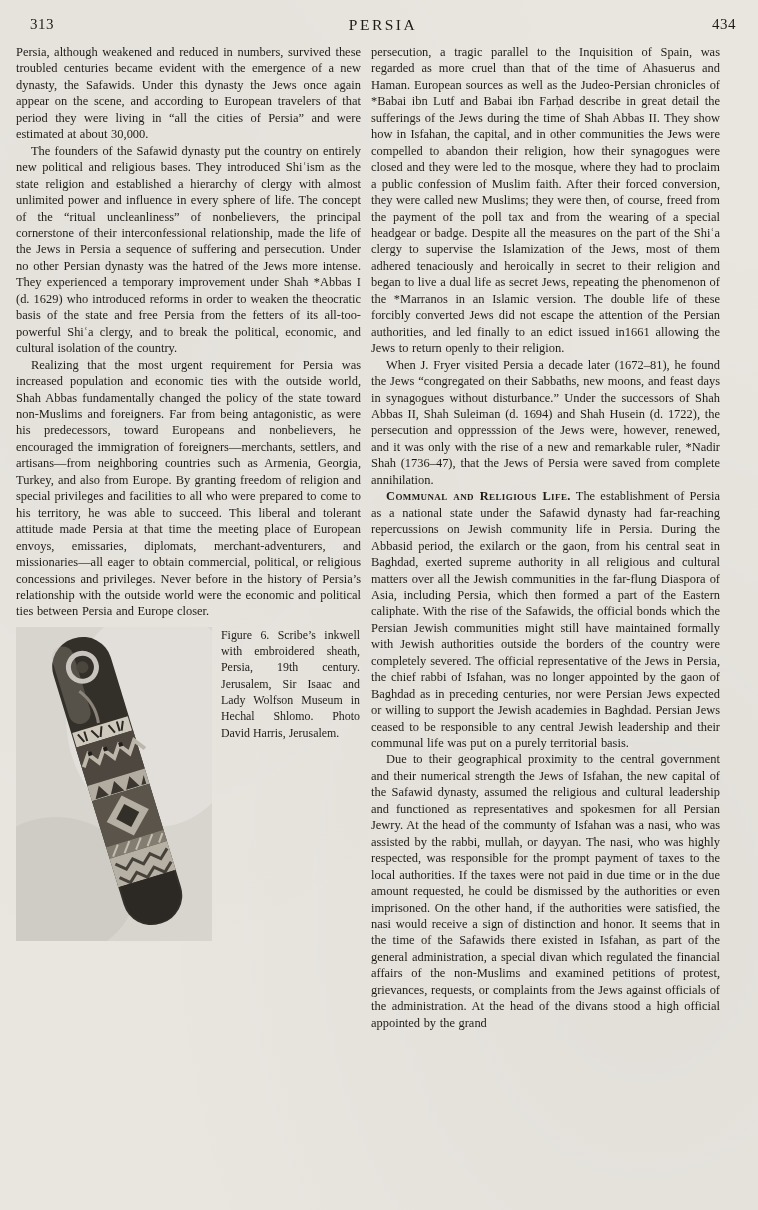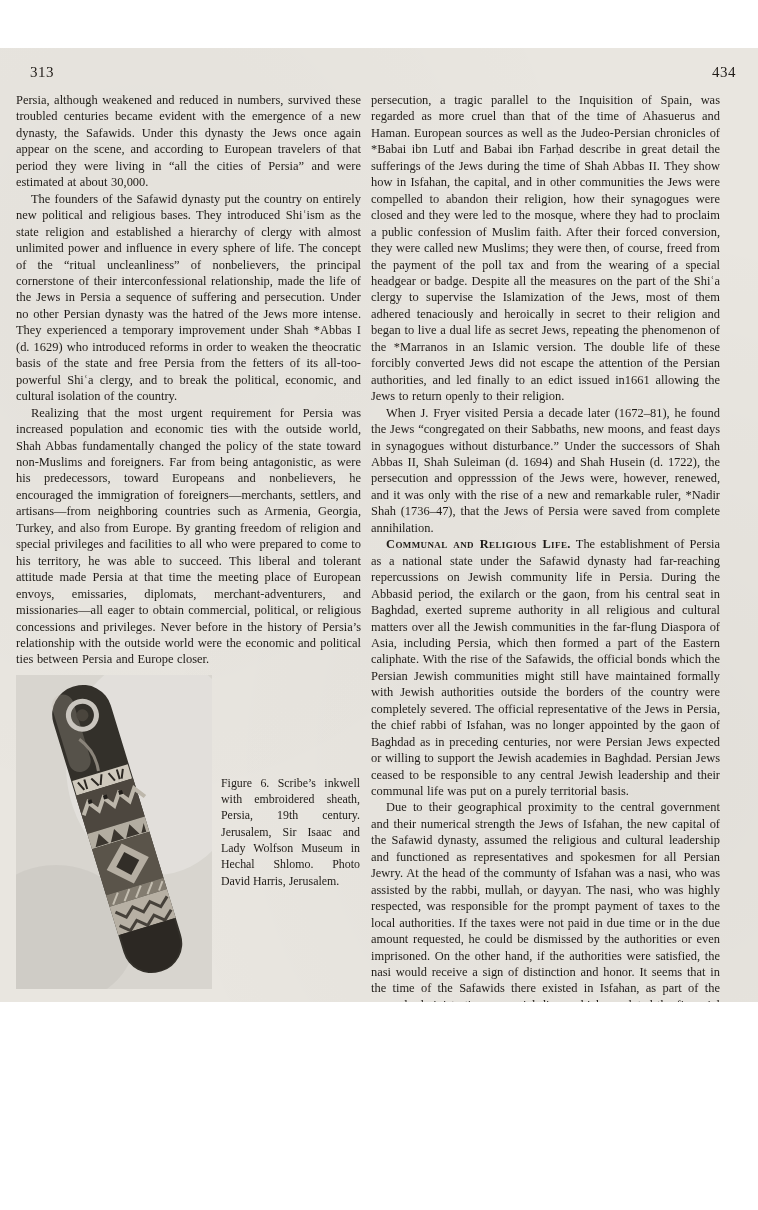--- a/index.html
+++ b/index.html
@@ -1,27 +1,26 @@
 <!DOCTYPE html>
 <html><head>
 <meta charset="utf-8">
 <style>
   html, body { margin: 0; padding: 0; }
   .page {
     position: relative;
     width: 758px;
-    height: 954px;
+    height: 1210px;
     overflow: hidden;
     background:
       radial-gradient(ellipse at 18% 25%, rgba(0,0,0,0.025), transparent 55%),
       radial-gradient(ellipse at 85% 75%, rgba(0,0,0,0.03), transparent 55%),
       #e9e6e0;
     font-family: "Liberation Serif", "DejaVu Serif", serif;
     color: #1f1b17;
-    margin-top: 48px;
   }
   .header {
     position: absolute;
     top: 16px; left: 30px; right: 22px;
     height: 22px;
     font-size: 15px;
   }
   .pagenum-left  { position: absolute; left: 0; top: 0; letter-spacing: 0.5px; }
   .pagenum-right { position: absolute; right: 0; top: 0; letter-spacing: 0.5px; }
   .running-title {
@@ -45,21 +44,21 @@
   }
   .indent { text-indent: 15px; }
   .section-heading {
     font-variant: small-caps;
     letter-spacing: 0.4px;
     margin-right: 5px;
     font-weight: bold;
   }
   .figure-row {
     display: flex;
-    align-items: center;
+    align-items: flex-start;
     margin: 7px 0 6px 0;
   }
   .figure-photo {
     flex: 0 0 auto;
     display: block;
   }
   .figure-caption {
     margin: 0 0 0 9px;
     width: 139px;
     font-size: 11.9px;
@@ -67,20 +66,21 @@
     text-align: justify;
   }
 </style>
 </head>
 <body>
 
 <div class="page">
 
   <div class="header">
     <span class="pagenum-left">313</span>
+    <span class="running-title">PERSIA</span>
     <span class="pagenum-right">434</span>
   </div>
 
   <div class="col col-left">
     <p class="body-p">Persia, although weakened and reduced in numbers, survived these troubled centuries became evident with the emergence of a new dynasty, the Safawids. Under this dynasty the Jews once again appear on the scene, and according to European travelers of that period they were living in “all the cities of Persia” and were estimated at about 30,000.</p>
     <p class="body-p indent">The founders of the Safawid dynasty put the country on entirely new political and religious bases. They introduced Shiʿism as the state religion and established a hierarchy of clergy with almost unlimited power and influence in every sphere of life. The concept of the “ritual uncleanliness” of nonbelievers, the principal cornerstone of their interconfessional relationship, made the life of the Jews in Persia a sequence of suffering and persecution. Under no other Persian dynasty was the hatred of the Jews more intense. They experienced a temporary improvement under Shah *Abbas I (d. 1629) who introduced reforms in order to weaken the theocratic basis of the state and free Persia from the fetters of its all-too-powerful Shiʿa clergy, and to break the political, economic, and cultural isolation of the country.</p>
     <p class="body-p indent">Realizing that the most urgent requirement for Persia was increased population and economic ties with the outside world, Shah Abbas fundamentally changed the policy of the state toward non-Muslims and foreigners. Far from being antagonistic, as were his predecessors, toward Europeans and nonbelievers, he encouraged the immigration of foreigners—merchants, settlers, and artisans—from neighboring countries such as Armenia, Georgia, Turkey, and also from Europe. By granting freedom of religion and special privileges and facilities to all who were prepared to come to his territory, he was able to succeed. This liberal and tolerant attitude made Persia at that time the meeting place of European envoys, emissaries, diplomats, merchant-adventurers, and missionaries—all eager to obtain commercial, political, or religious concessions and privileges. Never before in the history of Persia’s relationship with the outside world were the economic and political ties between Persia and Europe closer.</p>
 
     <div class="figure-row">
       <svg class="figure-photo" width="196" height="314" viewBox="0 0 196 314" xmlns="http://www.w3.org/2000/svg">

